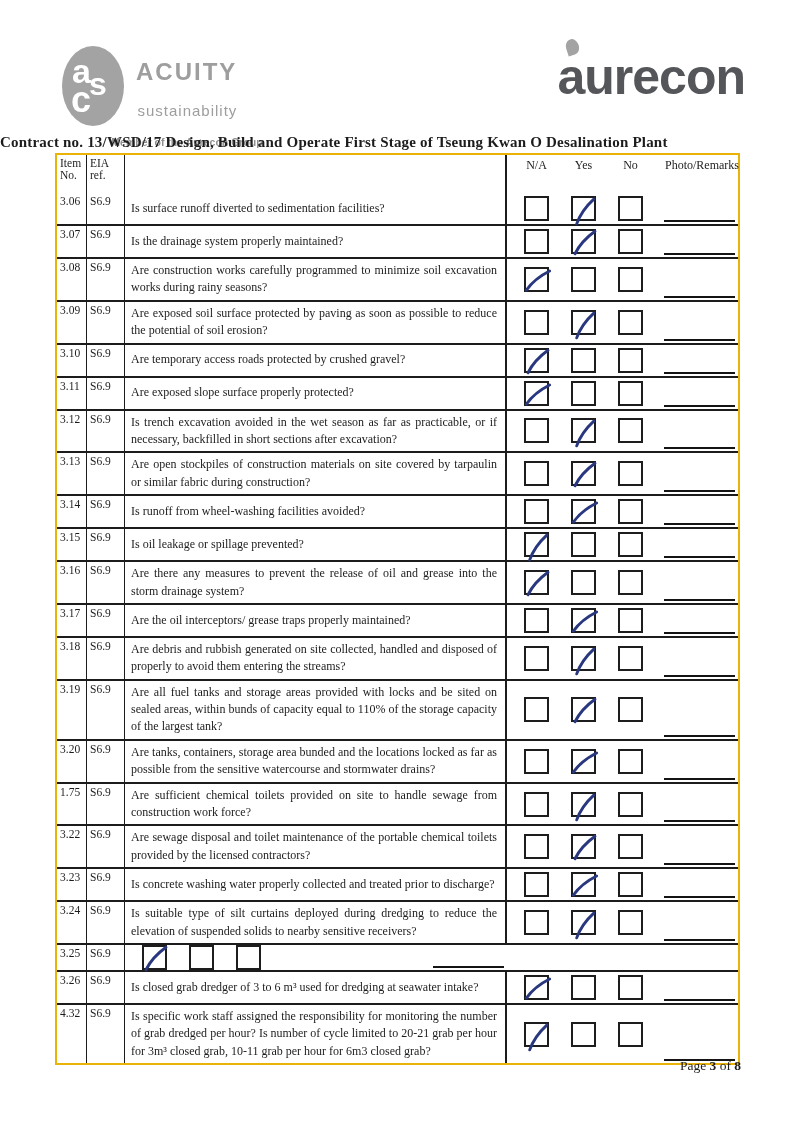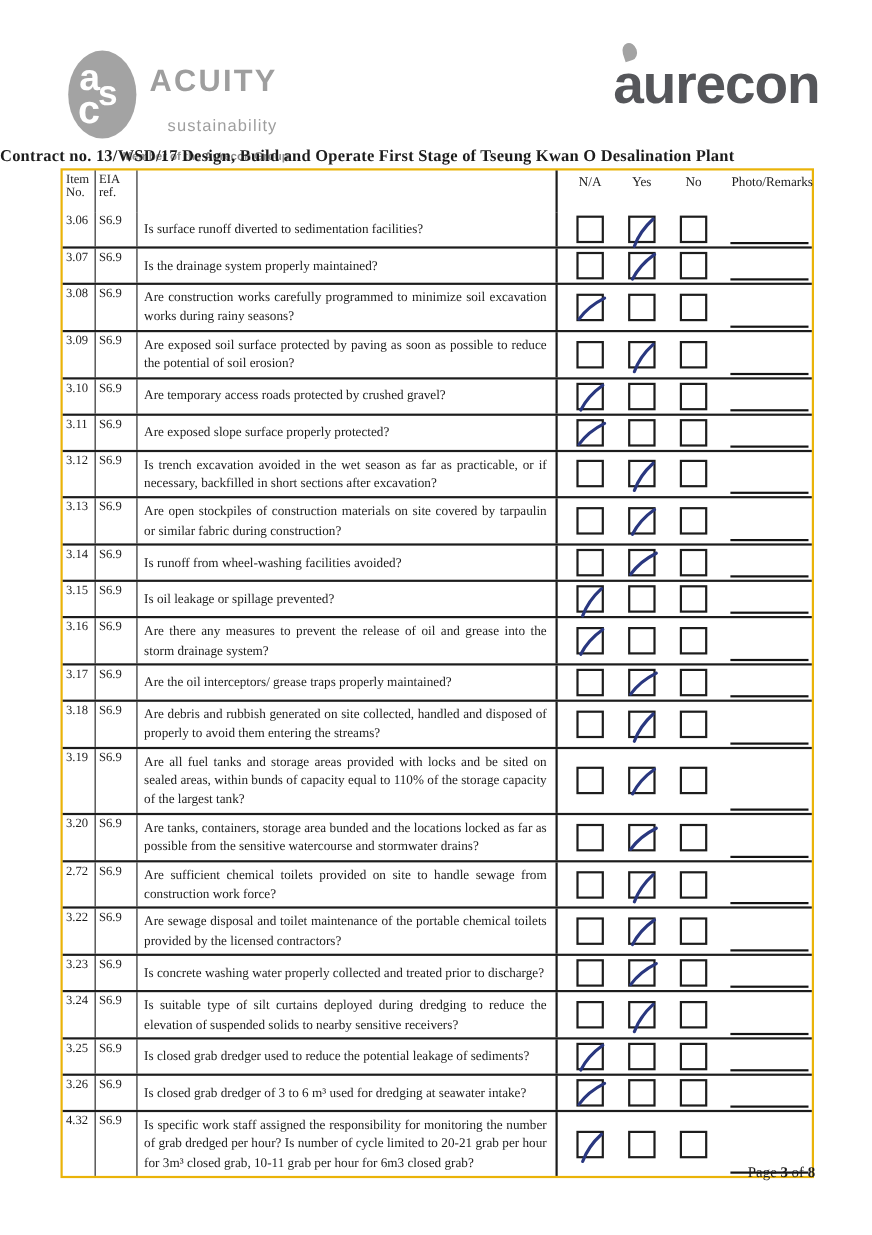--- a/index.html
+++ b/index.html
@@ -17,21 +17,21 @@
   }
   .acuity-ellipse span{
     position:absolute;color:#ffffff;font-family:"Liberation Sans",sans-serif;
     font-weight:bold;line-height:1;
   }
   .m-a{left:10px;top:8px;font-size:34px;}
   .m-s{left:27px;top:22px;font-size:32px;}
   .m-c{left:9px;top:36px;font-size:36px;}
   .acuity-text{margin-left:12px;padding-top:14px;text-align:right;}
   .acuity-name{
-    font-family:"Liberation Sans",sans-serif;font-weight:bold;font-size:28px;
+    font-family:"Liberation Sans",sans-serif;font-weight:bold;font-size:24px;
     letter-spacing:2px;color:#9e9e9e;line-height:1;
   }
   .acuity-sub{
     font-family:"Liberation Sans",sans-serif;font-size:15px;color:#9e9e9e;
     letter-spacing:1px;line-height:1.2;margin-top:18px;
   }
   .acuity-member{
     margin-top:10px;width:250px;text-align:center;
     font-family:"Liberation Sans",sans-serif;font-weight:bold;font-size:10.5px;color:#8f8f8f;
   }
@@ -468,21 +468,21 @@
               </svg>
       </span>
       <span class="checkbox">
         
       </span>
       <span class="remarks-line"></span>
     </div>
   </div>
 
   <div class="row">
-    <div class="cell c-item">2.72</div>
+    <div class="cell c-item">1.75</div>
     <div class="cell c-ref">S6.9</div>
     <div class="cell c-q">
       <span class="q-text">Are sufficient chemical toilets provided on site to handle sewage from construction work force?</span>
     </div>
     <div class="cell c-ans">
       <span class="checkbox">
         
       </span>
       <span class="checkbox ticked">
         <svg class="tick" viewBox="0 0 24 24">
@@ -558,23 +558,20 @@
       <span class="checkbox">
         
       </span>
       <span class="remarks-line"></span>
     </div>
   </div>
 
   <div class="row">
     <div class="cell c-item">3.25</div>
     <div class="cell c-ref">S6.9</div>
-    <div class="cell c-q">
-      <span class="q-text">Is closed grab dredger used to reduce the potential leakage of sediments?</span>
-    </div>
     <div class="cell c-ans">
       <span class="checkbox ticked">
         <svg class="tick" viewBox="0 0 24 24">
                 <path d="M4 21 C7 15 13 8 20 3"></path>
               </svg>
       </span>
       <span class="checkbox">
         
       </span>
       <span class="checkbox">

